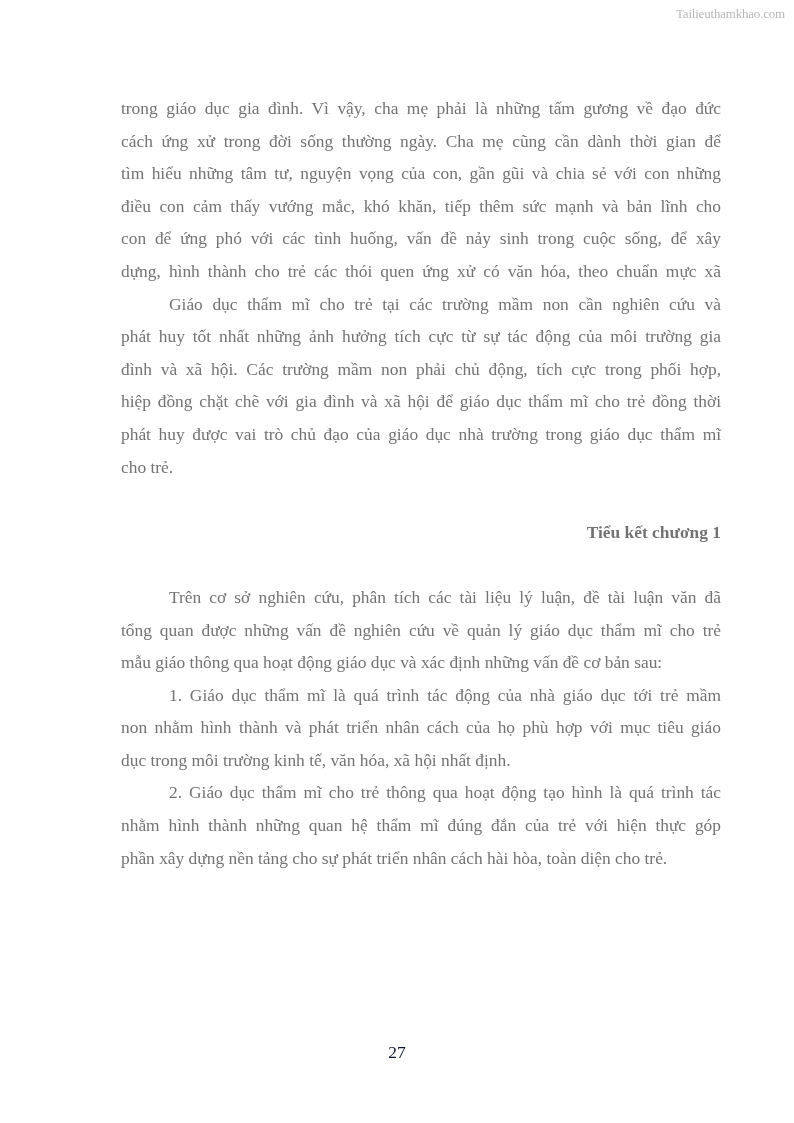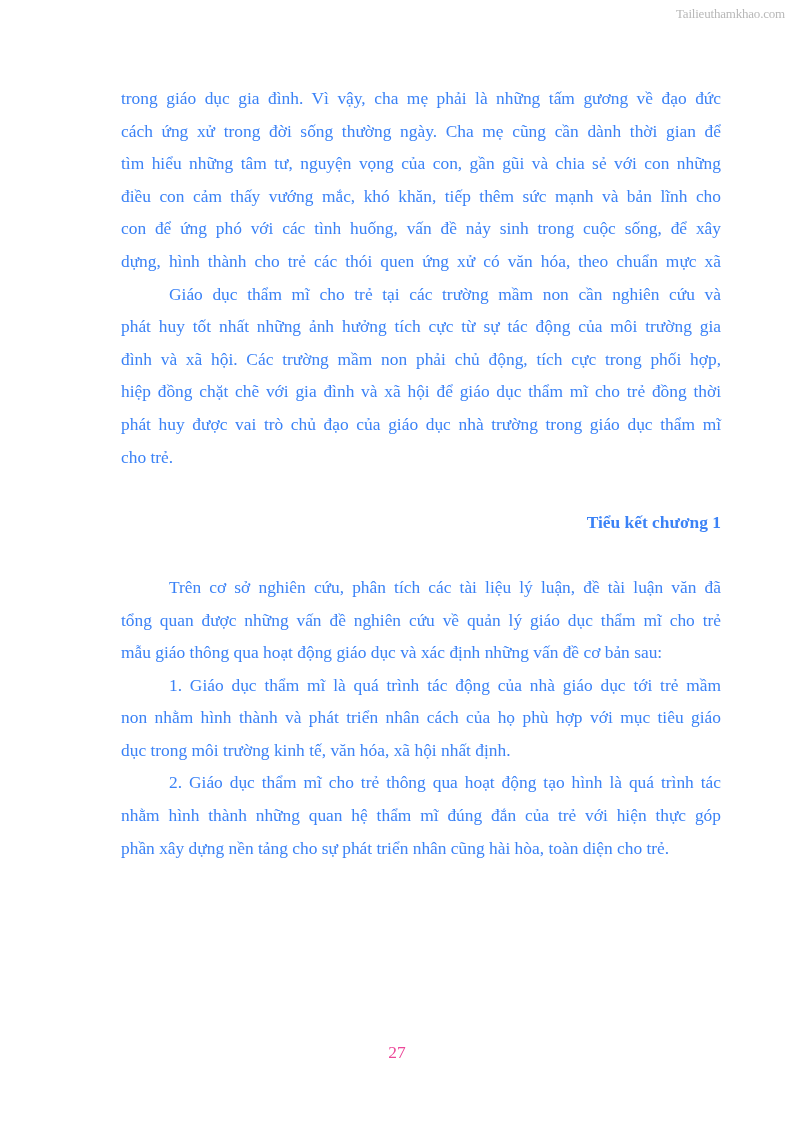--- a/index.html
+++ b/index.html
@@ -3,35 +3,35 @@
   <meta charset="utf-8">
   <style>
     html, body { margin: 0; padding: 0; background: #ffffff; }
     body { width: 794px; height: 1123px; position: relative; overflow: hidden; }
     .watermark {
       position: absolute; top: 6px; right: 9px;
       font-family: Liberation Serif, serif; font-size: 13px;
       color: #b8b8b8; letter-spacing: -0.2px;
     }
     .page-body {
-      position: absolute; left: 121px; top: 82px; width: 600px;
+      position: absolute; left: 121px; top: 92px; width: 600px;
       font-family: "Liberation Serif", serif; font-size: 17.4px;
-      line-height: 32.6px; color: #3b82f6;
+      line-height: 32.6px; color: #737373;
     }
     .para { margin: 0; text-align: justify; text-align-last: left; }
     .heading {
       margin: 0; text-align: right; font-weight: bold;
       padding-top: 32.6px; padding-bottom: 32.6px;
     }
     .line-block { display: block; text-align: justify; text-align-last: justify; white-space: nowrap; }
     .line-last { text-align-last: left; }
     .page-number {
       position: absolute; left: 0; width: 794px; top: 1042px;
       text-align: center; font-family: "Liberation Serif", serif;
-      font-size: 17.4px; color: #ec4899;
+      font-size: 17.4px; color: #0f172a;
     }
   </style>
 </head>
 <body>
 
 <div class="watermark">Tailieuthamkhao.com</div>
 
 <div class="page-body">
 
   <p class="para">
@@ -62,18 +62,18 @@
 
   <p class="para">
     <span class="line-block" style="padding-left:48px">1. Giáo dục thẩm mĩ là quá trình tác động của nhà giáo dục tới trẻ mầm</span>
     <span class="line-block">non nhằm hình thành và phát triển nhân cách của họ phù hợp với mục tiêu giáo</span>
     <span class="line-block line-last">dục trong môi trường kinh tế, văn hóa, xã hội nhất định.</span>
   </p>
 
   <p class="para">
     <span class="line-block" style="padding-left:48px">2. Giáo dục thẩm mĩ cho trẻ thông qua hoạt động tạo hình là quá trình tác</span>
     <span class="line-block">nhằm hình thành những quan hệ thẩm mĩ đúng đắn của trẻ với hiện thực góp</span>
-    <span class="line-block line-last">phần xây dựng nền tảng cho sự phát triển nhân cũng hài hòa, toàn diện cho trẻ.</span>
+    <span class="line-block line-last">phần xây dựng nền tảng cho sự phát triển nhân cách hài hòa, toàn diện cho trẻ.</span>
   </p>
 
 </div>
 
 <div class="page-number">27</div>
 
 </body></html>

